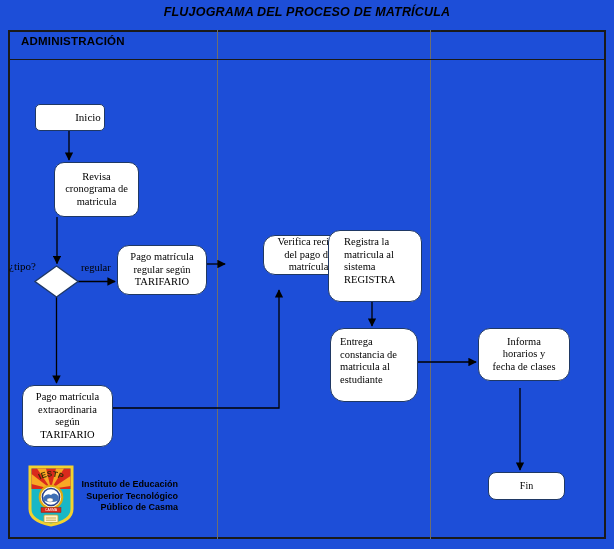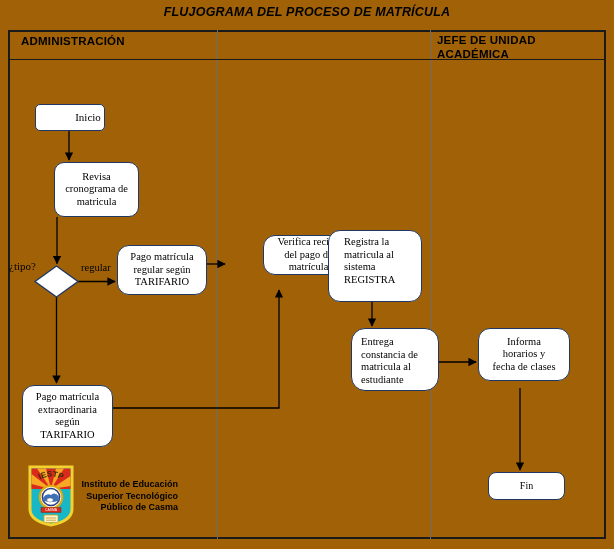--- a/index.html
+++ b/index.html
@@ -1,16 +1,16 @@
 <!DOCTYPE html>
 <html><head>
 <meta charset="utf-8">
 <style>
   html,body{margin:0;padding:0;background:#fff;}
-  .page{position:relative;width:614px;height:549px;background:#a16207;overflow:hidden;
+  .page{position:relative;width:614px;height:549px;background:#1d4ed8;overflow:hidden;
         font-family:"Liberation Sans",sans-serif;color:#000;}
   .title{position:absolute;top:5px;left:0;width:614px;text-align:center;
          font:italic bold 12.5px/15px "Liberation Sans",sans-serif;letter-spacing:.2px;}
   .frame{position:absolute;left:8px;top:30px;width:598px;height:509px;
          border:2px solid #1a1a1a;box-sizing:border-box;}
   .divider{position:absolute;top:30px;height:509px;width:1px;background:#6e6e6e;}
   .d1{left:217px;}
   .d2{left:430px;}
   .header-sep{position:absolute;left:8px;top:59px;width:598px;height:1px;background:#1a1a1a;}
   .lane-header{position:absolute;font:bold 11.5px/13.5px "Liberation Sans",sans-serif;letter-spacing:.2px;}
@@ -20,22 +20,22 @@
   .connectors{position:absolute;left:0;top:0;width:614px;height:549px;}
   .node{position:absolute;box-sizing:border-box;background:#fff;border:1.4px solid #1f3864;
         display:flex;align-items:center;justify-content:center;text-align:center;
         font:10.5px/12.5px "Liberation Serif",serif;white-space:pre-line;}
   .n-inicio{left:35px;top:104px;width:70px;height:27px;border-radius:5px;font-size:11px;padding-left:36px;}
   .n-revisa{left:22px;top:162px;width:85px;height:55px;border-radius:10px;margin-left:32px;}
   .n-pago-regular{left:117px;top:245px;width:90px;height:50px;border-radius:12px;}
   .n-verifica{left:227px;top:235px;width:91px;height:40px;border-radius:12px;margin-left:36px;}
   .n-registra{left:328px;top:230px;width:94px;height:72px;border-radius:12px;
               justify-content:flex-start;align-items:flex-start;text-align:left;padding:5px 2px 0 15px;}
-  .n-entrega{left:330px;top:328px;width:88px;height:63px;border-radius:14px;
-             justify-content:flex-start;align-items:flex-start;text-align:left;padding:7px 2px 0 9px;margin-left:21px;}
+  .n-entrega{left:330px;top:328px;width:88px;height:74px;border-radius:14px;
+             justify-content:flex-start;align-items:flex-start;text-align:left;padding:7px 2px 0 9px;}
   .n-informa{left:478px;top:328px;width:92px;height:53px;border-radius:12px;}
   .n-fin{left:488px;top:472px;width:77px;height:28px;border-radius:8px;font-size:10px;}
   .n-extra{left:22px;top:385px;width:91px;height:62px;border-radius:12px;}
   .flow-label{position:absolute;font:11px/13px "Liberation Serif",serif;}
   .lbl-tipo{left:9px;top:260px;}
   .lbl-regular{left:81px;top:261px;font-size:10.5px;}
   .logo{position:absolute;left:27px;top:465px;width:48px;height:62px;}
   .logo-text{position:absolute;left:74px;top:479px;width:104px;text-align:right;
              font:bold 9px/11.5px "Liberation Sans",sans-serif;white-space:pre-line;}
 </style>
@@ -45,21 +45,20 @@
 <div class="page">
 
   <div class="title">FLUJOGRAMA DEL PROCESO DE MATRÍCULA</div>
 
   <div class="frame"></div>
   <div class="divider d1"></div>
   <div class="divider d2"></div>
   <div class="header-sep"></div>
 
   <div class="lane-header h1">ADMINISTRACIÓN</div>
-  <div class="lane-header h3">JEFE DE UNIDAD ACADÉMICA</div>
 
   <svg class="connectors" viewBox="0 0 614 549" xmlns="http://www.w3.org/2000/svg">
     <defs>
       <marker id="ah" viewBox="0 0 10 10" refX="9" refY="5" markerWidth="6.5" markerHeight="6.5" orient="auto-start-reverse">
         <path d="M0,0 L10,5 L0,10 z" fill="#000"></path>
       </marker>
     </defs>
     <g stroke="#000" stroke-width="1.3" fill="none">
       <path d="M69,131 V160" marker-end="url(#ah)"></path>
       <path d="M57,217 V263.5" marker-end="url(#ah)"></path>

